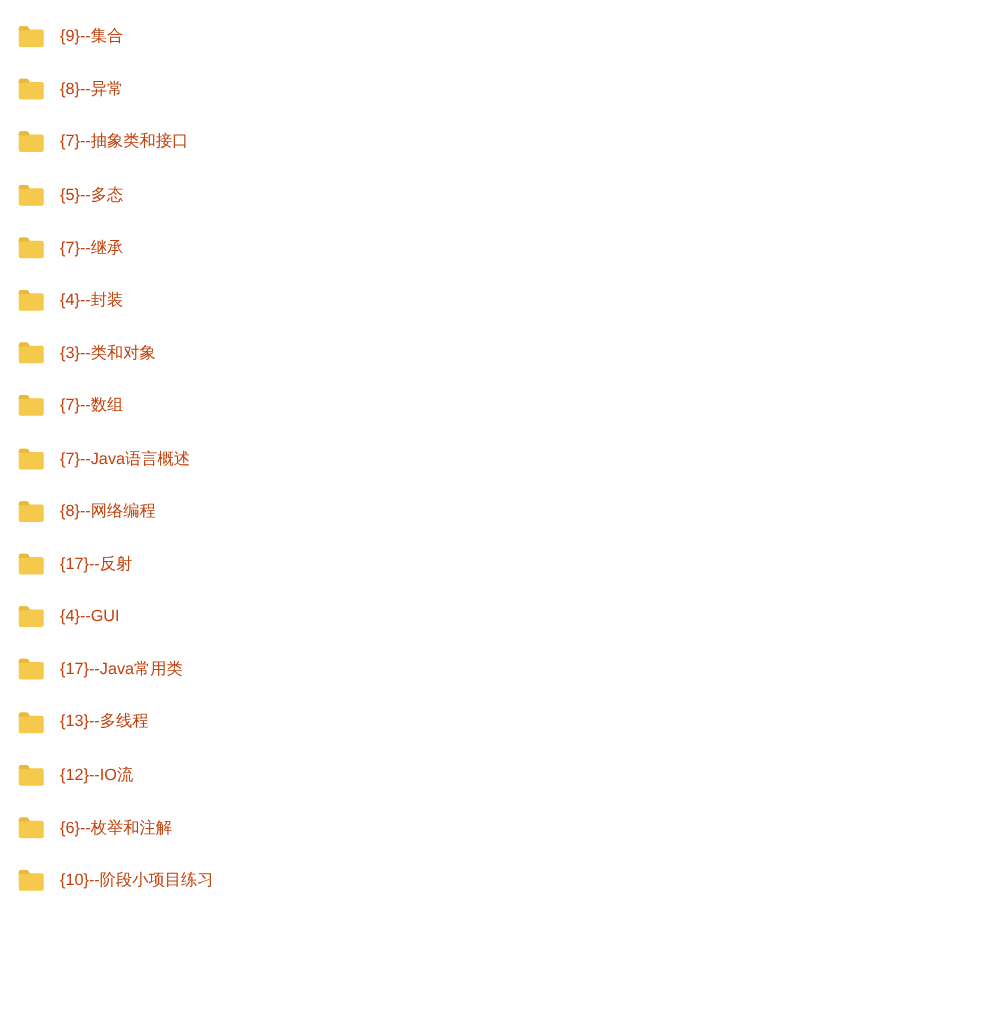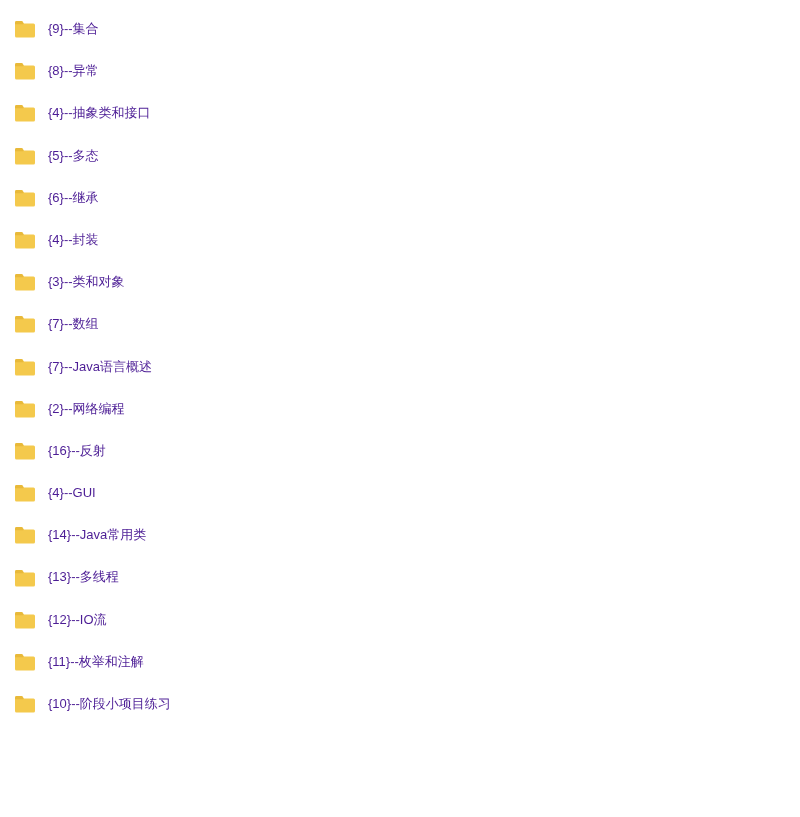--- a/index.html
+++ b/index.html
@@ -31,21 +31,21 @@
       display: flex;
       align-items: center;
       justify-content: center;
     }
     .folder-icon svg {
       width: 22px;
       height: 18px;
     }
     .folder-name {
       font-size: 13px;
-      color: #4c1d95;
+      color: #c2410c;
       line-height: 1.4;
     }
   </style>
 </head>
 <body>
 
 <div class="folder-list">
   <div class="folder-item">
     <span class="folder-icon">
       <svg viewBox="0 0 22 18">
@@ -64,39 +64,39 @@
     </span>
     <span class="folder-name">{8}--异常</span>
   </div>
   <div class="folder-item">
     <span class="folder-icon">
       <svg viewBox="0 0 22 18">
           <path d="M1 3 L1 16 Q1 17.5 2.5 17.5 L19.5 17.5 Q21 17.5 21 16 L21 5 Q21 3.5 19.5 3.5 L10 3.5 L8.5 1.5 Q8 1 7.2 1 L2.5 1 Q1 1 1 3 Z" fill="#F4C94C"></path>
           <path d="M1 3 L1 4.2 L9.5 4.2 L8.5 1.5 Q8 1 7.2 1 L2.5 1 Q1 1 1 3 Z" fill="#E8B93A"></path>
         </svg>
     </span>
-    <span class="folder-name">{4}--抽象类和接口</span>
+    <span class="folder-name">{7}--抽象类和接口</span>
   </div>
   <div class="folder-item">
     <span class="folder-icon">
       <svg viewBox="0 0 22 18">
           <path d="M1 3 L1 16 Q1 17.5 2.5 17.5 L19.5 17.5 Q21 17.5 21 16 L21 5 Q21 3.5 19.5 3.5 L10 3.5 L8.5 1.5 Q8 1 7.2 1 L2.5 1 Q1 1 1 3 Z" fill="#F4C94C"></path>
           <path d="M1 3 L1 4.2 L9.5 4.2 L8.5 1.5 Q8 1 7.2 1 L2.5 1 Q1 1 1 3 Z" fill="#E8B93A"></path>
         </svg>
     </span>
     <span class="folder-name">{5}--多态</span>
   </div>
   <div class="folder-item">
     <span class="folder-icon">
       <svg viewBox="0 0 22 18">
           <path d="M1 3 L1 16 Q1 17.5 2.5 17.5 L19.5 17.5 Q21 17.5 21 16 L21 5 Q21 3.5 19.5 3.5 L10 3.5 L8.5 1.5 Q8 1 7.2 1 L2.5 1 Q1 1 1 3 Z" fill="#F4C94C"></path>
           <path d="M1 3 L1 4.2 L9.5 4.2 L8.5 1.5 Q8 1 7.2 1 L2.5 1 Q1 1 1 3 Z" fill="#E8B93A"></path>
         </svg>
     </span>
-    <span class="folder-name">{6}--继承</span>
+    <span class="folder-name">{7}--继承</span>
   </div>
   <div class="folder-item">
     <span class="folder-icon">
       <svg viewBox="0 0 22 18">
           <path d="M1 3 L1 16 Q1 17.5 2.5 17.5 L19.5 17.5 Q21 17.5 21 16 L21 5 Q21 3.5 19.5 3.5 L10 3.5 L8.5 1.5 Q8 1 7.2 1 L2.5 1 Q1 1 1 3 Z" fill="#F4C94C"></path>
           <path d="M1 3 L1 4.2 L9.5 4.2 L8.5 1.5 Q8 1 7.2 1 L2.5 1 Q1 1 1 3 Z" fill="#E8B93A"></path>
         </svg>
     </span>
     <span class="folder-name">{4}--封装</span>
   </div>
@@ -127,48 +127,48 @@
     </span>
     <span class="folder-name">{7}--Java语言概述</span>
   </div>
   <div class="folder-item">
     <span class="folder-icon">
       <svg viewBox="0 0 22 18">
           <path d="M1 3 L1 16 Q1 17.5 2.5 17.5 L19.5 17.5 Q21 17.5 21 16 L21 5 Q21 3.5 19.5 3.5 L10 3.5 L8.5 1.5 Q8 1 7.2 1 L2.5 1 Q1 1 1 3 Z" fill="#F4C94C"></path>
           <path d="M1 3 L1 4.2 L9.5 4.2 L8.5 1.5 Q8 1 7.2 1 L2.5 1 Q1 1 1 3 Z" fill="#E8B93A"></path>
         </svg>
     </span>
-    <span class="folder-name">{2}--网络编程</span>
-  </div>
-  <div class="folder-item">
-    <span class="folder-icon">
-      <svg viewBox="0 0 22 18">
-          <path d="M1 3 L1 16 Q1 17.5 2.5 17.5 L19.5 17.5 Q21 17.5 21 16 L21 5 Q21 3.5 19.5 3.5 L10 3.5 L8.5 1.5 Q8 1 7.2 1 L2.5 1 Q1 1 1 3 Z" fill="#F4C94C"></path>
-          <path d="M1 3 L1 4.2 L9.5 4.2 L8.5 1.5 Q8 1 7.2 1 L2.5 1 Q1 1 1 3 Z" fill="#E8B93A"></path>
-        </svg>
-    </span>
-    <span class="folder-name">{16}--反射</span>
+    <span class="folder-name">{8}--网络编程</span>
+  </div>
+  <div class="folder-item">
+    <span class="folder-icon">
+      <svg viewBox="0 0 22 18">
+          <path d="M1 3 L1 16 Q1 17.5 2.5 17.5 L19.5 17.5 Q21 17.5 21 16 L21 5 Q21 3.5 19.5 3.5 L10 3.5 L8.5 1.5 Q8 1 7.2 1 L2.5 1 Q1 1 1 3 Z" fill="#F4C94C"></path>
+          <path d="M1 3 L1 4.2 L9.5 4.2 L8.5 1.5 Q8 1 7.2 1 L2.5 1 Q1 1 1 3 Z" fill="#E8B93A"></path>
+        </svg>
+    </span>
+    <span class="folder-name">{17}--反射</span>
   </div>
   <div class="folder-item">
     <span class="folder-icon">
       <svg viewBox="0 0 22 18">
           <path d="M1 3 L1 16 Q1 17.5 2.5 17.5 L19.5 17.5 Q21 17.5 21 16 L21 5 Q21 3.5 19.5 3.5 L10 3.5 L8.5 1.5 Q8 1 7.2 1 L2.5 1 Q1 1 1 3 Z" fill="#F4C94C"></path>
           <path d="M1 3 L1 4.2 L9.5 4.2 L8.5 1.5 Q8 1 7.2 1 L2.5 1 Q1 1 1 3 Z" fill="#E8B93A"></path>
         </svg>
     </span>
     <span class="folder-name">{4}--GUI</span>
   </div>
   <div class="folder-item">
     <span class="folder-icon">
       <svg viewBox="0 0 22 18">
           <path d="M1 3 L1 16 Q1 17.5 2.5 17.5 L19.5 17.5 Q21 17.5 21 16 L21 5 Q21 3.5 19.5 3.5 L10 3.5 L8.5 1.5 Q8 1 7.2 1 L2.5 1 Q1 1 1 3 Z" fill="#F4C94C"></path>
           <path d="M1 3 L1 4.2 L9.5 4.2 L8.5 1.5 Q8 1 7.2 1 L2.5 1 Q1 1 1 3 Z" fill="#E8B93A"></path>
         </svg>
     </span>
-    <span class="folder-name">{14}--Java常用类</span>
+    <span class="folder-name">{17}--Java常用类</span>
   </div>
   <div class="folder-item">
     <span class="folder-icon">
       <svg viewBox="0 0 22 18">
           <path d="M1 3 L1 16 Q1 17.5 2.5 17.5 L19.5 17.5 Q21 17.5 21 16 L21 5 Q21 3.5 19.5 3.5 L10 3.5 L8.5 1.5 Q8 1 7.2 1 L2.5 1 Q1 1 1 3 Z" fill="#F4C94C"></path>
           <path d="M1 3 L1 4.2 L9.5 4.2 L8.5 1.5 Q8 1 7.2 1 L2.5 1 Q1 1 1 3 Z" fill="#E8B93A"></path>
         </svg>
     </span>
     <span class="folder-name">{13}--多线程</span>
   </div>
@@ -181,21 +181,21 @@
     </span>
     <span class="folder-name">{12}--IO流</span>
   </div>
   <div class="folder-item">
     <span class="folder-icon">
       <svg viewBox="0 0 22 18">
           <path d="M1 3 L1 16 Q1 17.5 2.5 17.5 L19.5 17.5 Q21 17.5 21 16 L21 5 Q21 3.5 19.5 3.5 L10 3.5 L8.5 1.5 Q8 1 7.2 1 L2.5 1 Q1 1 1 3 Z" fill="#F4C94C"></path>
           <path d="M1 3 L1 4.2 L9.5 4.2 L8.5 1.5 Q8 1 7.2 1 L2.5 1 Q1 1 1 3 Z" fill="#E8B93A"></path>
         </svg>
     </span>
-    <span class="folder-name">{11}--枚举和注解</span>
+    <span class="folder-name">{6}--枚举和注解</span>
   </div>
   <div class="folder-item">
     <span class="folder-icon">
       <svg viewBox="0 0 22 18">
           <path d="M1 3 L1 16 Q1 17.5 2.5 17.5 L19.5 17.5 Q21 17.5 21 16 L21 5 Q21 3.5 19.5 3.5 L10 3.5 L8.5 1.5 Q8 1 7.2 1 L2.5 1 Q1 1 1 3 Z" fill="#F4C94C"></path>
           <path d="M1 3 L1 4.2 L9.5 4.2 L8.5 1.5 Q8 1 7.2 1 L2.5 1 Q1 1 1 3 Z" fill="#E8B93A"></path>
         </svg>
     </span>
     <span class="folder-name">{10}--阶段小项目练习</span>
   </div>

